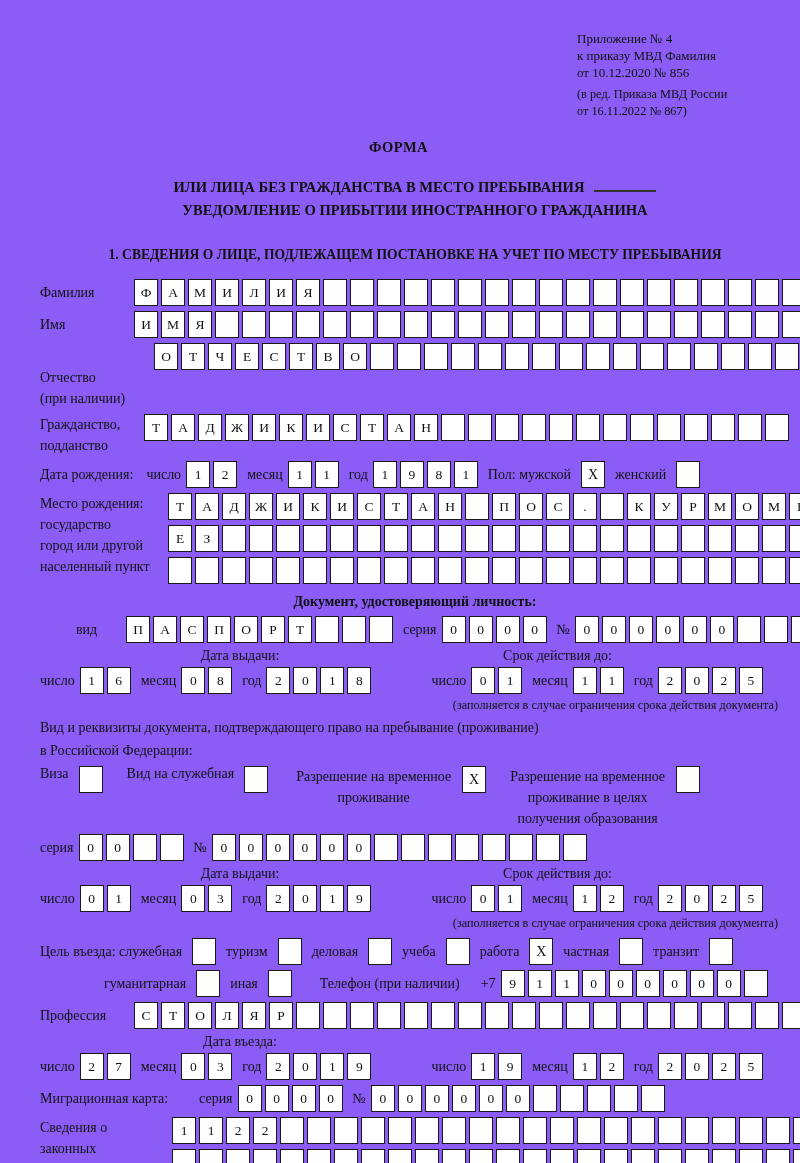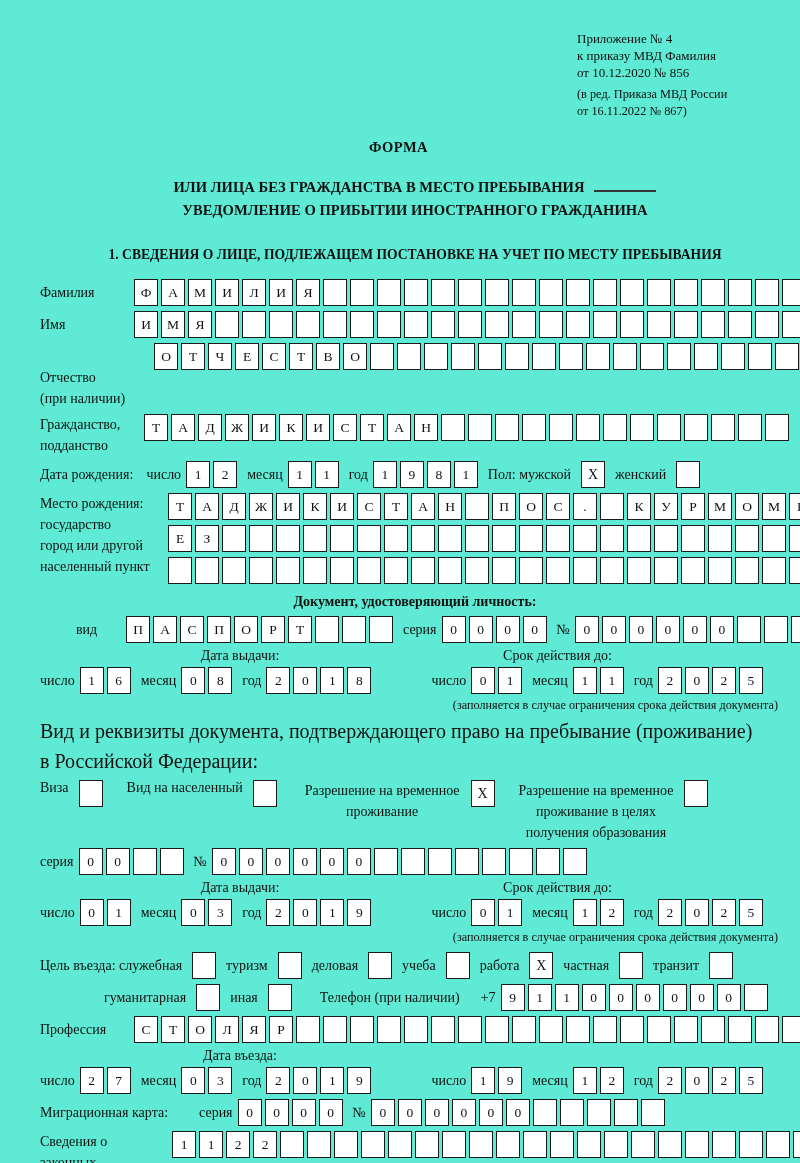--- a/index.html
+++ b/index.html
@@ -1,17 +1,17 @@
 <!DOCTYPE html>
 <html><head>
 <meta charset="utf-8">
 <style>
   html,body{margin:0;padding:0;background:#888;}
   .page{
-    width:800px;height:1163px;background:#5eead4;box-sizing:border-box;
+    width:800px;height:1163px;background:#8b5cf6;box-sizing:border-box;
     padding:30px 10px 0 40px;overflow:hidden;position:relative;
     font-family:"Liberation Serif","DejaVu Serif",serif;color:#111;
   }
   
   .annex{width:190px;margin-left:auto;margin-right:23px;font-size:13px;line-height:1.32;}
   .annex .sub{margin-top:5px;font-size:12.3px;}
   .forma{text-align:center;margin:20px 33px 0 0;font-weight:bold;font-size:14.5px;letter-spacing:.5px;}
   .title{margin-top:20px;text-align:center;font-weight:bold;font-size:14.6px;line-height:1.55;}
   .blank-line{display:inline-block;width:62px;border-bottom:2px solid #333;height:13px;margin-left:10px;}
   .sect{margin:26px 0 16px 0;text-align:center;font-weight:bold;font-size:13.6px;}
@@ -34,21 +34,21 @@
   }
   .stack{display:flex;flex-direction:column;}
   .stack .cells{margin-bottom:5px;}
   .gap{flex:none;}
   .crow{text-align:center;font-size:14px;margin:3px 0 6px 0;}
   .crow.bold{font-weight:bold;}
   .twocol{display:flex;font-size:14px;margin:3px 0 3px 0;}
   .tc-left{width:345px;text-align:center;padding-left:55px;box-sizing:border-box;}
   .tc-right{flex:1;text-align:center;padding-right:60px;box-sizing:border-box;}
   .noterow{font-size:12.2px;text-align:right;padding-right:12px;margin:-1px 0 7px 0;}
-  .para{font-size:20px;margin:3px 0 7px 0;}
+  .para{font-size:14px;margin:3px 0 7px 0;}
 </style>
 </head>
 <body>
 
 <div class="page">
 
   <div class="annex">
     <div>Приложение № 4</div>
     <div>к приказу МВД Фамилия</div>
     <div>от 10.12.2020 № 856</div>
@@ -388,21 +388,21 @@
           <div class="cell">5</div>
         </div>
       </div>
       <div class="noterow">(заполняется в случае ограничения срока действия документа)</div>
       <div class="para">Вид и реквизиты документа, подтверждающего право на пребывание (проживание)</div>
       <div class="para">в Российской Федерации:</div>
       <div class="frow top">
         <span class="rtext">Виза</span>
         <div class="checkbox"></div>
         <span class="gap" style="width: 14px;"></span>
-        <span class="rtext">Вид на населенный</span>
+        <span class="rtext">Вид на служебная</span>
         <div class="checkbox"></div>
         <span class="gap" style="width: 12px;"></span>
         <div class="mltext">
           <div>Разрешение на временное</div>
           <div>проживание</div>
         </div>
         <div class="checkbox">X</div>
         <span class="gap" style="width: 8px;"></span>
         <div class="mltext">
           <div>Разрешение на временное</div>

